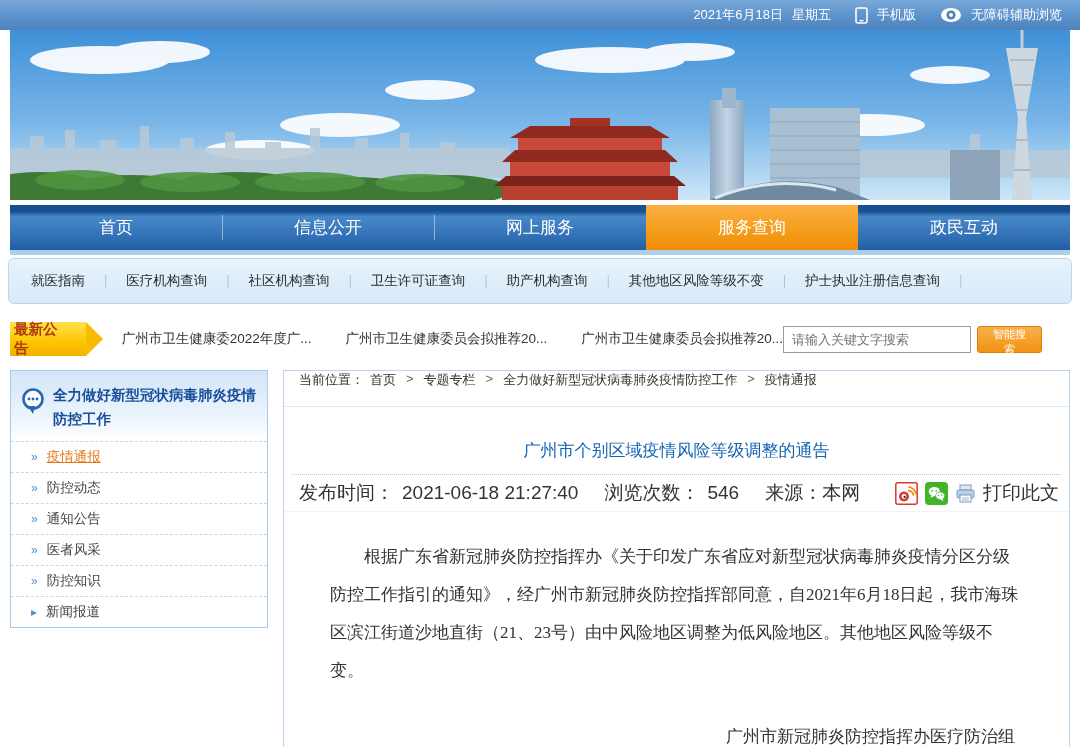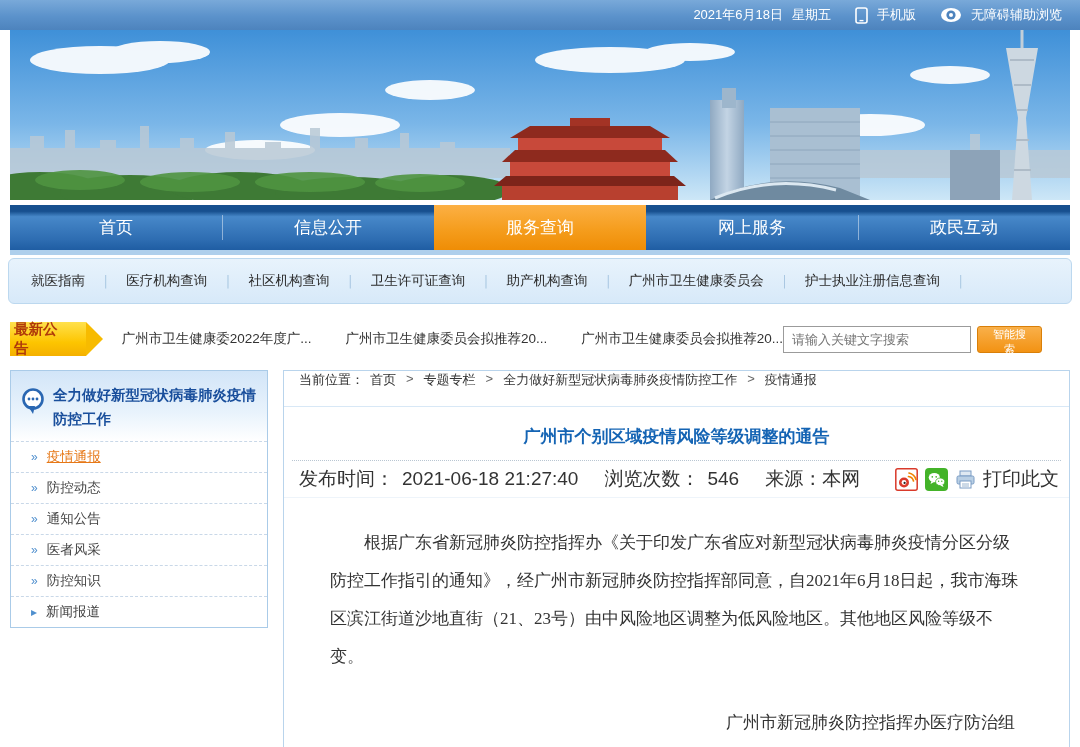--- a/index.html
+++ b/index.html
@@ -64,21 +64,21 @@
   .sb-item { display:flex; align-items:center; height:31px; padding-left:20px; font-size:13.5px;
     color:#444; border-top:1px dashed #c9d8e8; cursor:pointer; }
   .sb-item .arr { color:#4f8fce; margin-right:9px; font-size:12px; }
   .sb-item.active .lbl { color:#e67817; text-decoration:underline; }
 
   .content { flex:1; margin-left:15px; border:1px solid #b9d4ec; background:#fff; min-height:362px; }
   .crumbs { height:36px; display:flex; align-items:flex-start; padding-left:15px; font-size:13px; color:#333;
     border-bottom:1px solid #d8e8f6; }
   .crumbs .c-sep { color:#666; margin:0 10px; }
   .crumbs .c-it { cursor:pointer; }
-  .art-title { text-align:center; font-size:17px; font-weight:bold; color:#1464b4; margin-top:18px; }
+  .art-title { text-align:center; font-size:17px; font-weight:normal; color:#1464b4; margin-top:32px; }
   .dotline { border-bottom:1px dotted #b9c6d2; margin:12px 8px 0; }
   .meta { display:flex; align-items:center; height:37px; padding:0 10px 0 15px; font-size:19px; color:#333;
     border-bottom:1px solid #eef4fa; }
   .meta .m-gap { width:26px; }
   .meta .right { margin-left:auto; display:flex; align-items:center; gap:7px; }
   .meta .right .pl { cursor:pointer; }
   .ico { display:inline-flex; cursor:pointer; }
   .body-text { margin:26px 46px 0; font-size:17px; color:#333; line-height:38px;
     text-indent:2em; font-family:"Liberation Serif","DejaVu Serif",serif; }
   .sig { margin:28px 54px 0 0; text-align:right; font-size:17px; color:#333; line-height:38px;
@@ -201,38 +201,38 @@
     </g>
     <rect x="940" y="120" width="50" height="50" fill="#8da3b8"></rect>
   </svg>
   <div class="logo">
   </div>
 </div>
 
 <div class="nav">
   <div class="nav-item">首页</div>
   <div class="nav-item">信息公开</div>
+  <div class="nav-item">网上服务</div>
   <div class="nav-item active">服务查询</div>
-  <div class="nav-item">网上服务</div>
   <div class="nav-item">政民互动</div>
 </div>
 <div class="nav-under"></div>
 
 <div class="subnav">
   <span class="it">就医指南</span>
     <span class="dv">｜</span>
   <span class="it">医疗机构查询</span>
     <span class="dv">｜</span>
   <span class="it">社区机构查询</span>
     <span class="dv">｜</span>
   <span class="it">卫生许可证查询</span>
     <span class="dv">｜</span>
   <span class="it">助产机构查询</span>
     <span class="dv">｜</span>
-  <span class="it">广州市卫生健康委员会</span>
+  <span class="it">其他地区风险等级不变</span>
     <span class="dv">｜</span>
   <span class="it">护士执业注册信息查询</span>
     <span class="dv">｜</span>
 </div>
 
 <div class="announce">
   <div class="badge">最新公告</div>
   <div class="an-links">
     <span class="lk">广州市卫生健康委2022年度广...</span>
     <span class="lk">广州市卫生健康委员会拟推荐20...</span>

